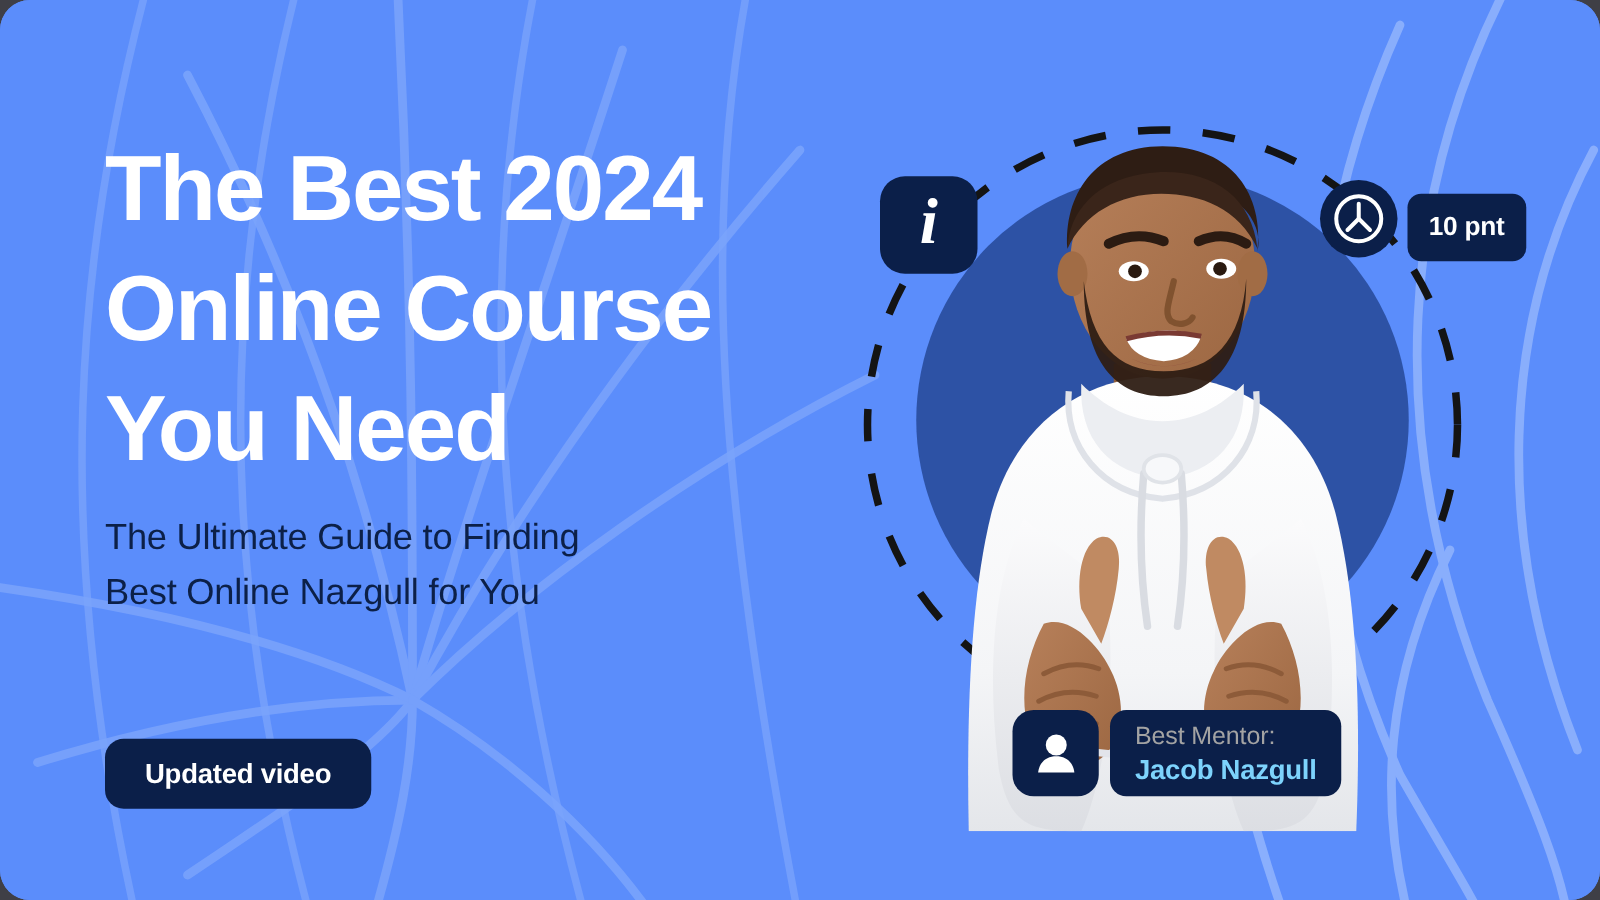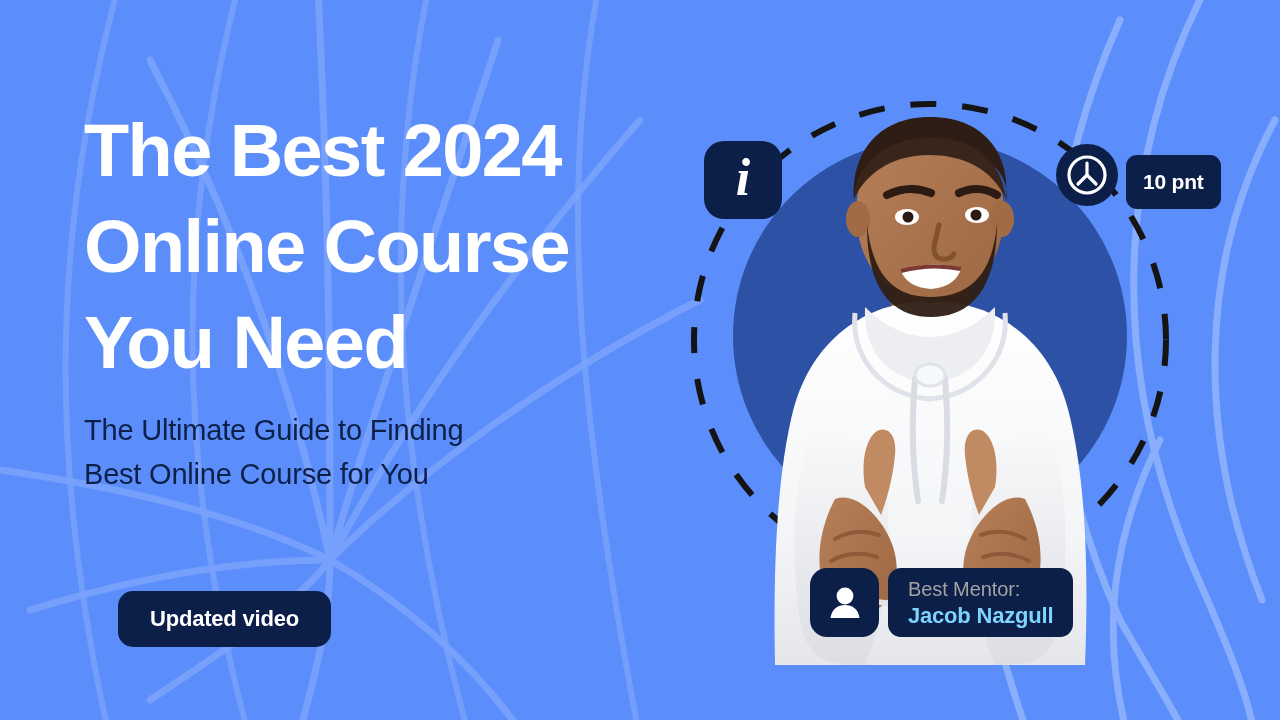--- a/index.html
+++ b/index.html
@@ -10,20 +10,21 @@
   }
   * { box-sizing: border-box; }
 
   .stage {
     position: relative;
     width: 1280px;
     height: 720px;
     overflow: hidden;
     background: #5b8dfb;
     font-family: "Liberation Sans", sans-serif;
+    border-radius: 24px;
     -webkit-font-smoothing: antialiased;
   }
 
   
   .bg-pattern {
     position: absolute;
     inset: 0;
     width: 1280px;
     height: 720px;
     pointer-events: none;
@@ -77,21 +78,20 @@
     justify-content: center;
     background: #0b1f49;
     color: #ffffff;
     border: none;
     border-radius: 15px;
     font-family: "Liberation Sans", sans-serif;
     font-size: 22px;
     font-weight: 700;
     letter-spacing: -0.2px;
     cursor: pointer;
-    margin-left: 34px;
   }
 
   
   .hero {
     position: absolute;
     left: 660px;
     top: 0;
     width: 620px;
     height: 720px;
   }
@@ -239,21 +239,21 @@
     </g>
   </svg>
 
   <div class="left-col">
 
     <h1 class="headline">The Best 2024
 Online Course
 You Need</h1>
 
     <p class="subhead">The Ultimate Guide to Finding
-Best Online Course for You</p>
+Best Online Nazgull for You</p>
 
     <button class="cta-button">Updated video</button>
   </div>
 
   <div class="hero">
 
     <div class="hero-disc"></div>
 
     <svg class="hero-dashed-ring" viewBox="0 0 486 486" aria-hidden="true">
       <circle cx="243" cy="243" r="236" fill="none" stroke="#141414" stroke-width="6" stroke-linecap="butt" stroke-dasharray="26 26"></circle>

